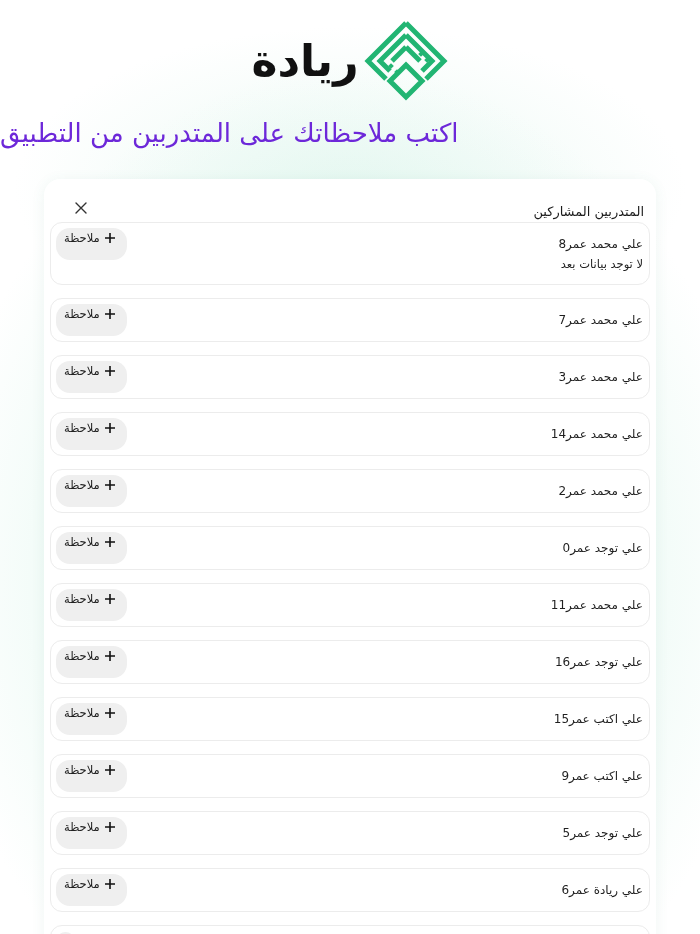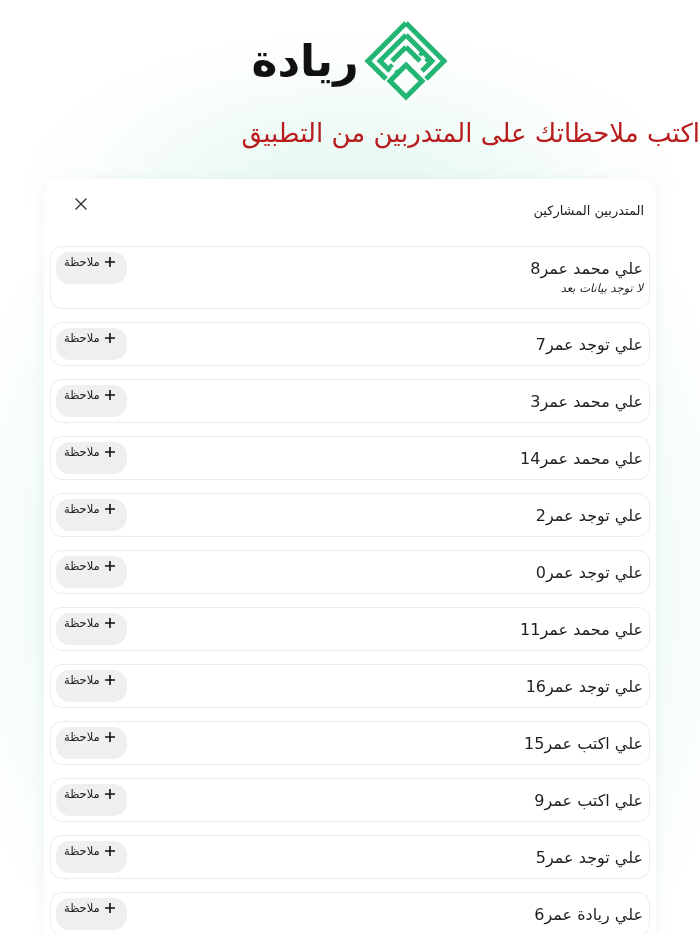--- a/index.html
+++ b/index.html
@@ -42,44 +42,43 @@
       direction: rtl;
       line-height: 1;
       margin-right: 0;
     }
     .logo svg { display: block; }
     .page-title {
       position: absolute;
       top: 118px;
       left: 0;
       right: 0;
-      text-align: right;
+      text-align: left;
       font-size: 26px;
       font-weight: normal;
-      color: #b91c1c;
+      color: #6d28d9;
       direction: rtl;
     }
     .panel {
       position: absolute;
       left: 44px;
       top: 179px;
       width: 612px;
       height: 780px;
       background: #ffffff;
       border-radius: 16px;
       box-shadow: 0 2px 14px rgba(60, 140, 110, 0.08);
     }
     .panel-header {
       height: 40px;
       display: flex;
-      align-items: flex-start;
+      align-items: flex-end;
       justify-content: space-between;
       padding: 0 12px 0 18px;
       direction: rtl;
-      margin-top: 24px;
     }
     .panel-title {
       font-size: 13px;
       color: #1b1b1b;
       font-weight: normal;
     }
     .close-btn {
       width: 22px;
       height: 22px;
       display: flex;
@@ -106,30 +105,29 @@
     }
     .row-main {
       display: flex;
       align-items: center;
       justify-content: space-between;
       height: 42px;
     }
     .row.expanded { min-height: 63px; }
     .row.expanded .row-main { height: 40px; padding-top: 2px; }
     .trainee-name {
-      font-size: 16px;
+      font-size: 12px;
       color: #1f1f1f;
       padding-right: 0;
     }
     .no-data {
       font-size: 11.5px;
       color: #1f1f1f;
       padding: 0 0 10px 0;
       margin-top: -6px;
-      font-style: italic;
     }
     .note-btn {
       display: flex;
       align-items: center;
       gap: 4px;
       background: #efefef;
       border: none;
       border-radius: 14px;
       height: 32px;
       padding: 0 11px 12px 8px;
@@ -200,21 +198,21 @@
               </svg>
             </span>
           <span>ملاحظة</span>
         </button>
       </div>
       <div class="no-data">لا توجد بيانات بعد</div>
     </div>
 
     <div class="row">
       <div class="row-main">
-        <span class="trainee-name">علي توجد عمر7</span>
+        <span class="trainee-name">علي محمد عمر7</span>
         <button class="note-btn">
           <span class="plus-icon">
               <svg width="12" height="12" viewBox="0 0 12 12">
                 <path d="M6 1 V11 M1 6 H11" stroke="#111" stroke-width="1.6"></path>
               </svg>
             </span>
           <span>ملاحظة</span>
         </button>
       </div>
     </div>
@@ -242,21 +240,21 @@
                 <path d="M6 1 V11 M1 6 H11" stroke="#111" stroke-width="1.6"></path>
               </svg>
             </span>
           <span>ملاحظة</span>
         </button>
       </div>
     </div>
 
     <div class="row">
       <div class="row-main">
-        <span class="trainee-name">علي توجد عمر2</span>
+        <span class="trainee-name">علي محمد عمر2</span>
         <button class="note-btn">
           <span class="plus-icon">
               <svg width="12" height="12" viewBox="0 0 12 12">
                 <path d="M6 1 V11 M1 6 H11" stroke="#111" stroke-width="1.6"></path>
               </svg>
             </span>
           <span>ملاحظة</span>
         </button>
       </div>
     </div>

